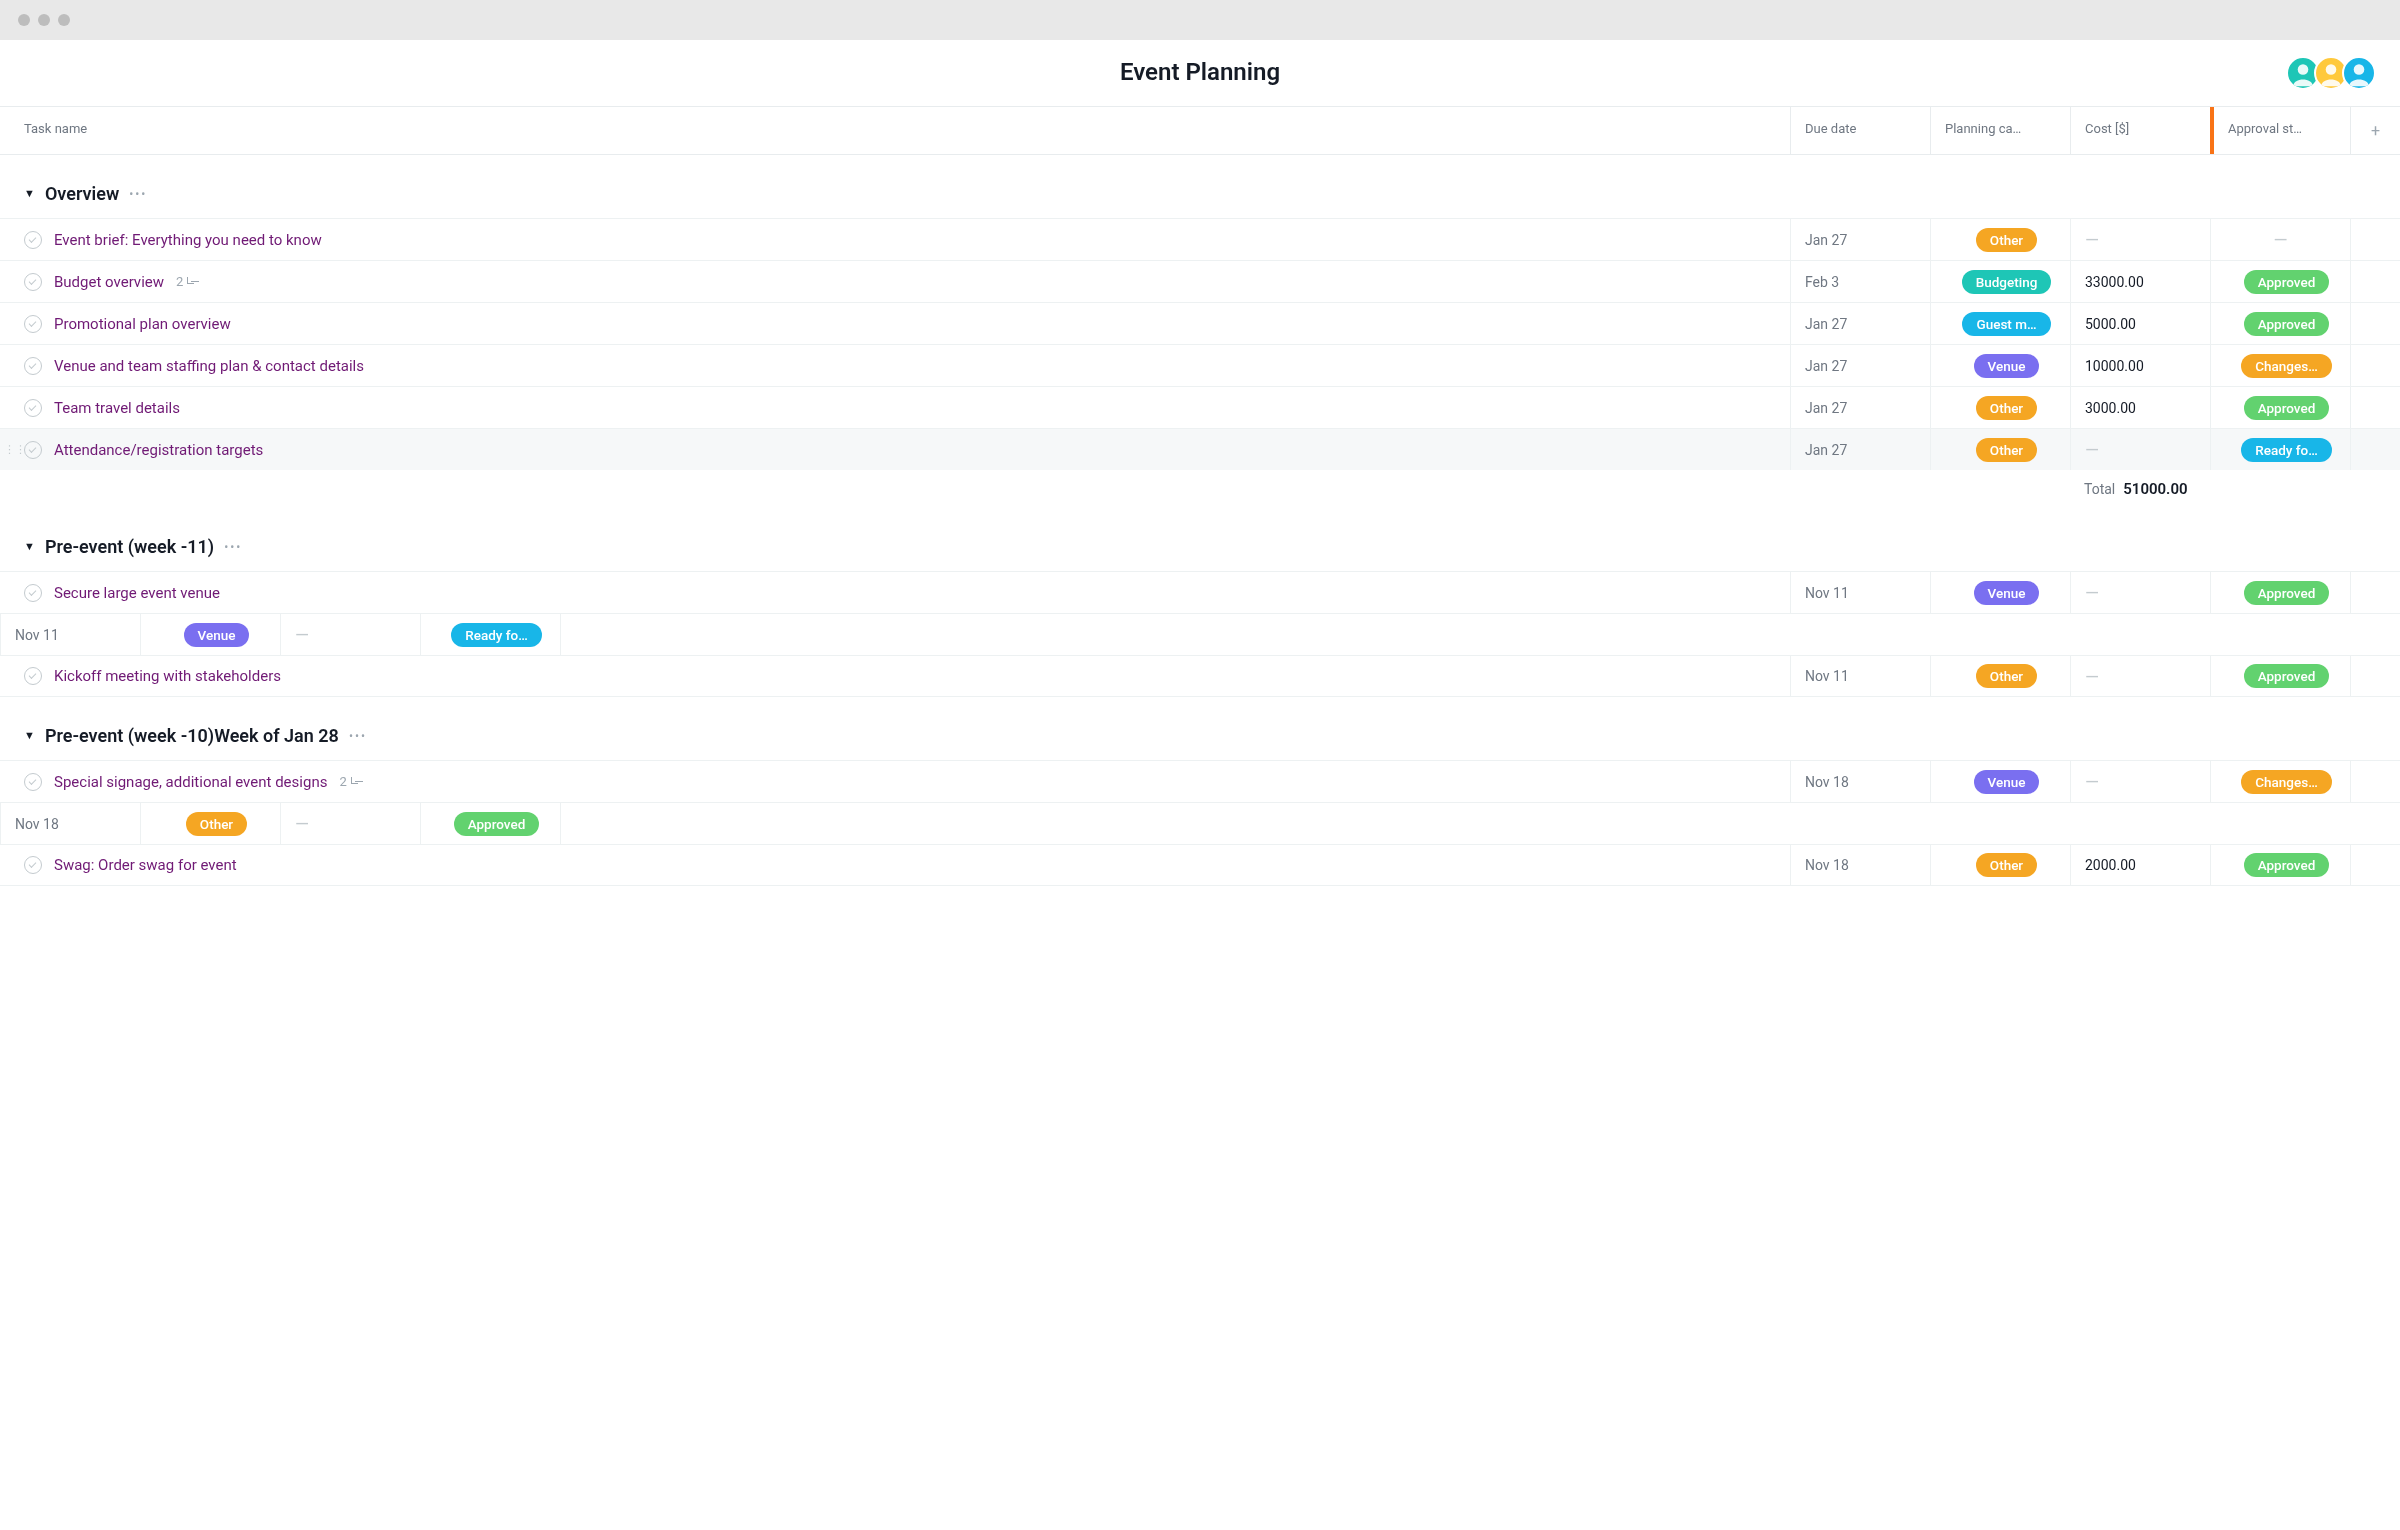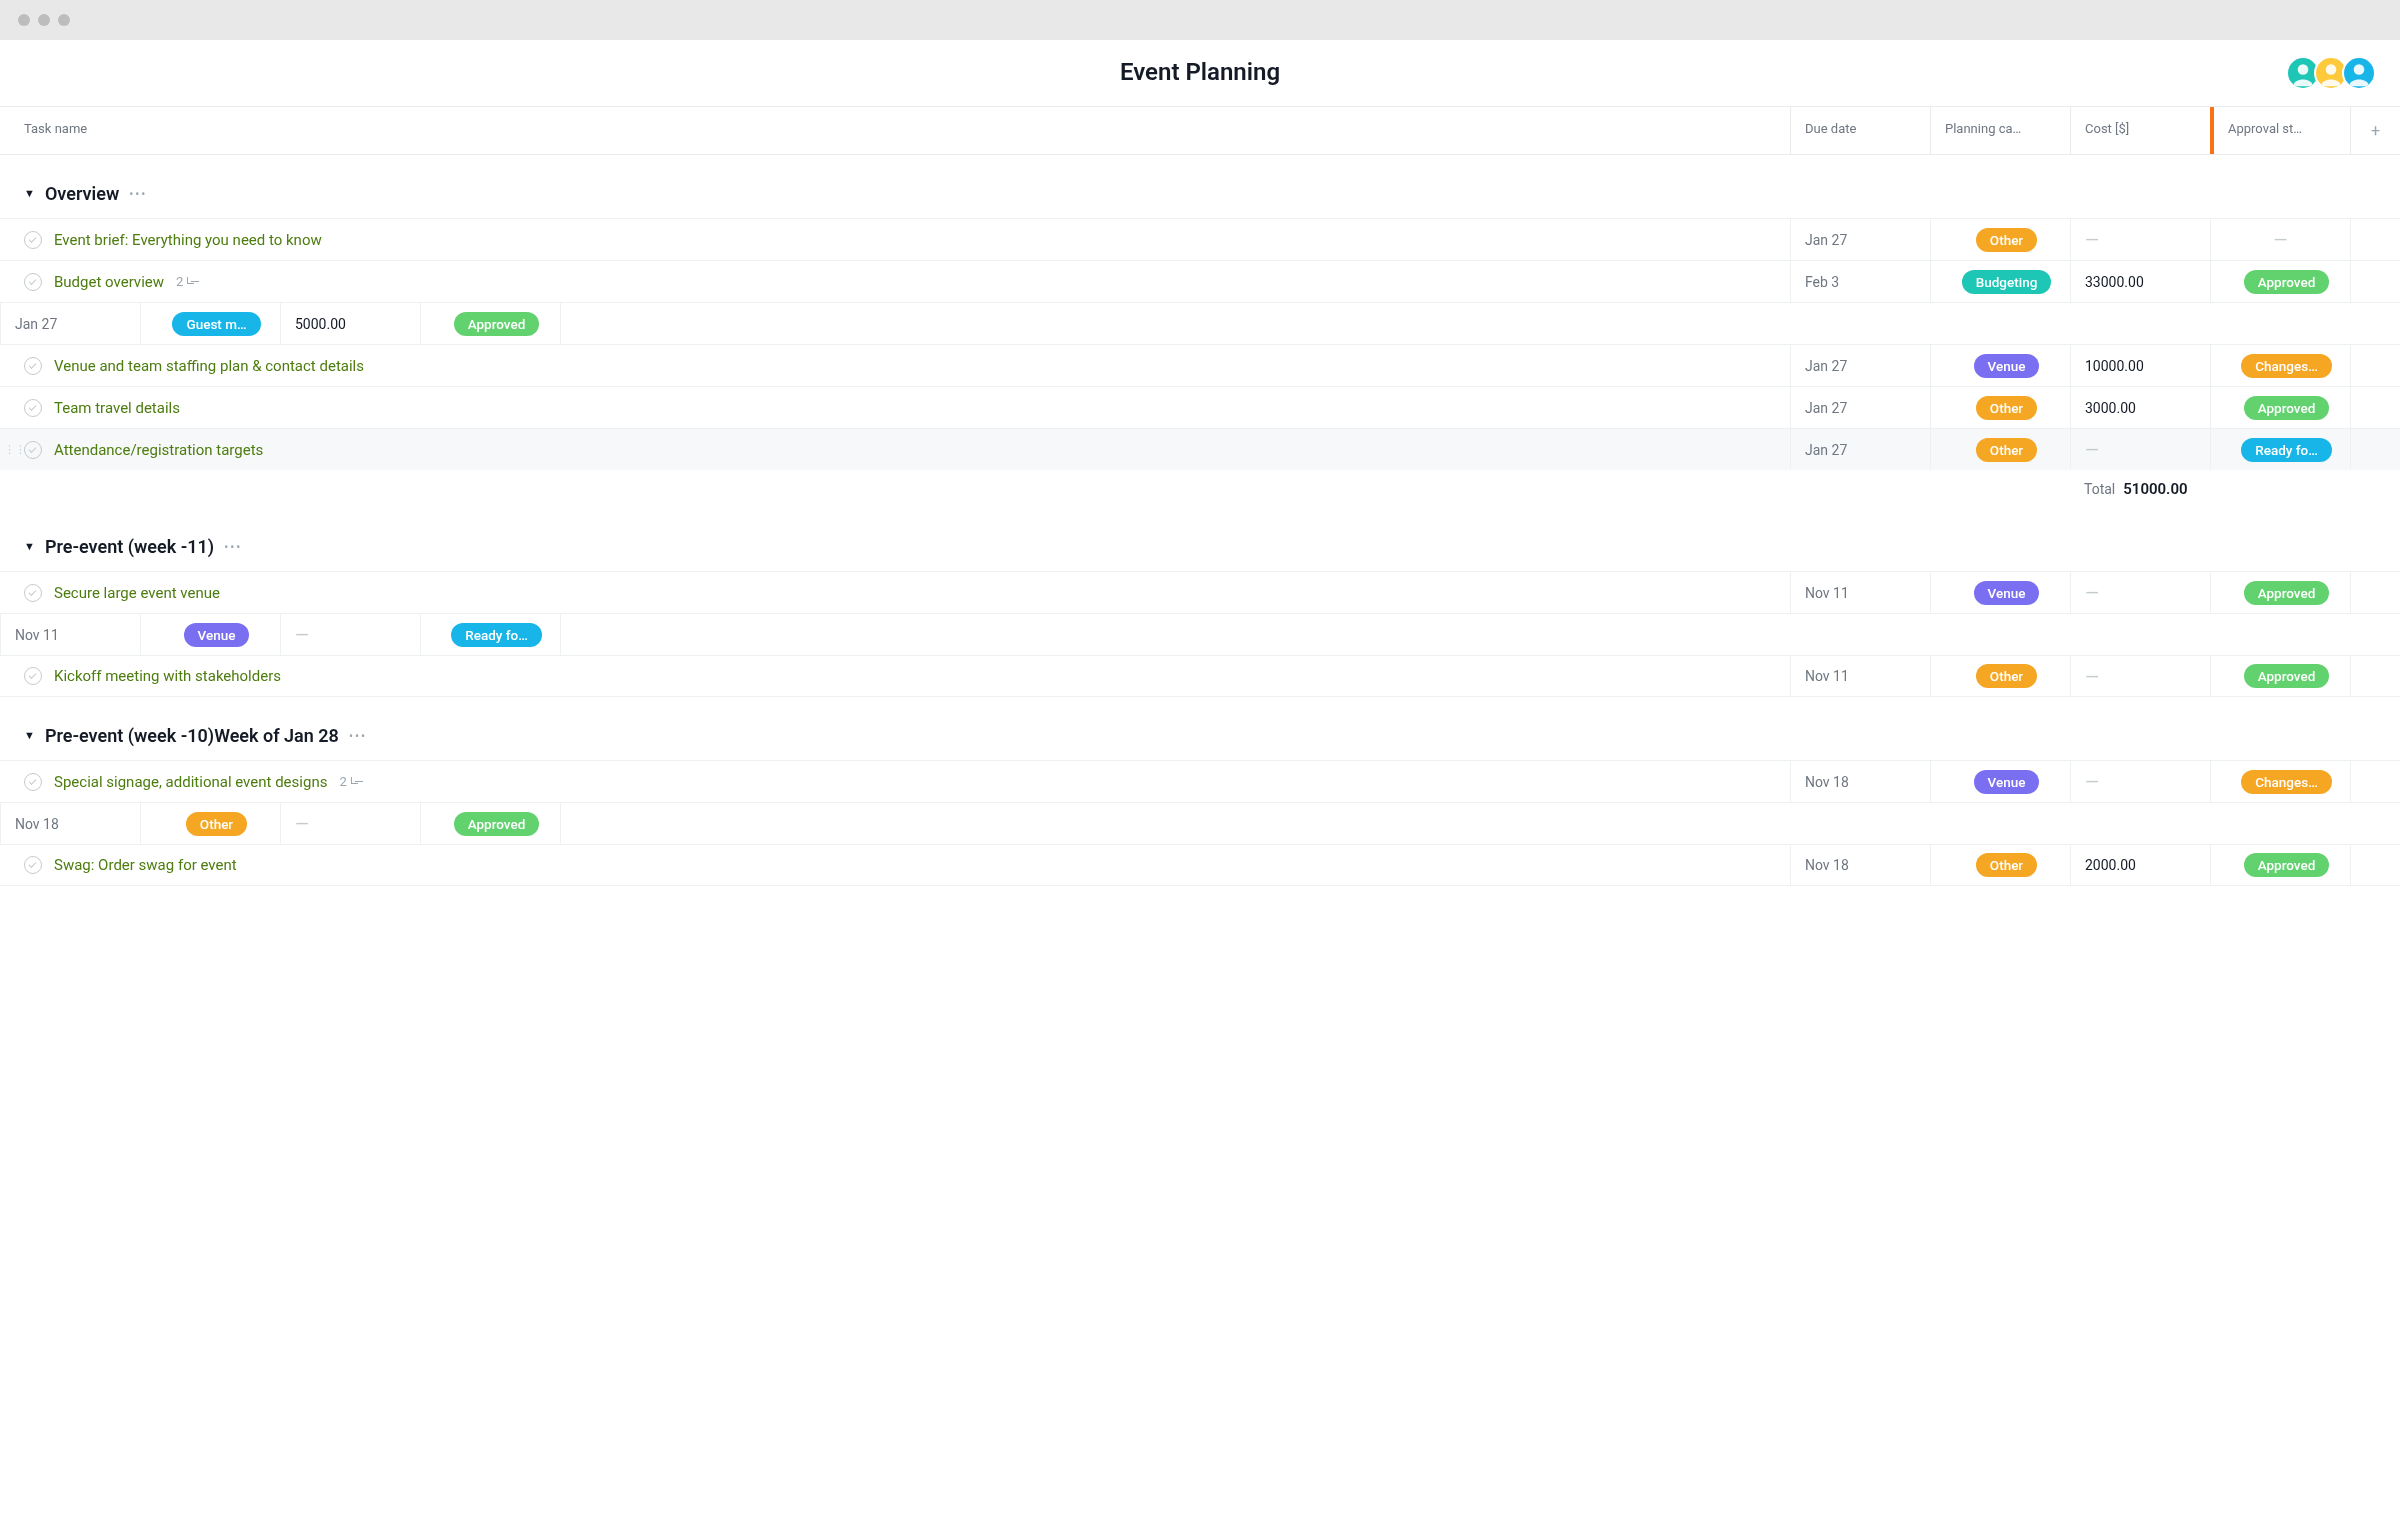--- a/index.html
+++ b/index.html
@@ -115,21 +115,21 @@
   }
   .check-circle::after {
     content: "";
     position: absolute;
     left: 4px; top: 5px;
     width: 6px; height: 3px;
     border-left: 1.5px solid #c4cbcf;
     border-bottom: 1.5px solid #c4cbcf;
     transform: rotate(-45deg);
   }
-  .task-name { font-size: 15px; color: #4d7c0f; }
+  .task-name { font-size: 15px; color: #701a75; }
   .subtask-count { color: #9ca6af; font-size: 13px; display: flex; align-items: center; gap: 4px; }
   .subtask-icon {
     display: inline-block;
     width: 14px; height: 10px;
     position: relative;
   }
   .subtask-icon::before {
     content:"";
     position:absolute;
     left:0; top:0;
@@ -270,20 +270,24 @@
         </div>
         <div class="task-cell cost">
           <span>33000.00</span>
         </div>
         <div class="task-cell approval">
           <span class="pill" style="background: rgb(98, 210, 111);">Approved</span>
         </div>
         <div class="task-cell add"></div>
       </div>
       <div class="task-row">
+        <div class="task-cell-task">
+          <span class="check-circle"></span>
+          <span class="task-name">Promotional plan overview</span>
+        </div>
         <div class="task-cell date">
           <span>Jan 27</span>
         </div>
         <div class="task-cell cat">
           <span class="pill" style="background: rgb(24, 182, 232);">Guest m…</span>
         </div>
         <div class="task-cell cost">
           <span>5000.00</span>
         </div>
         <div class="task-cell approval">

